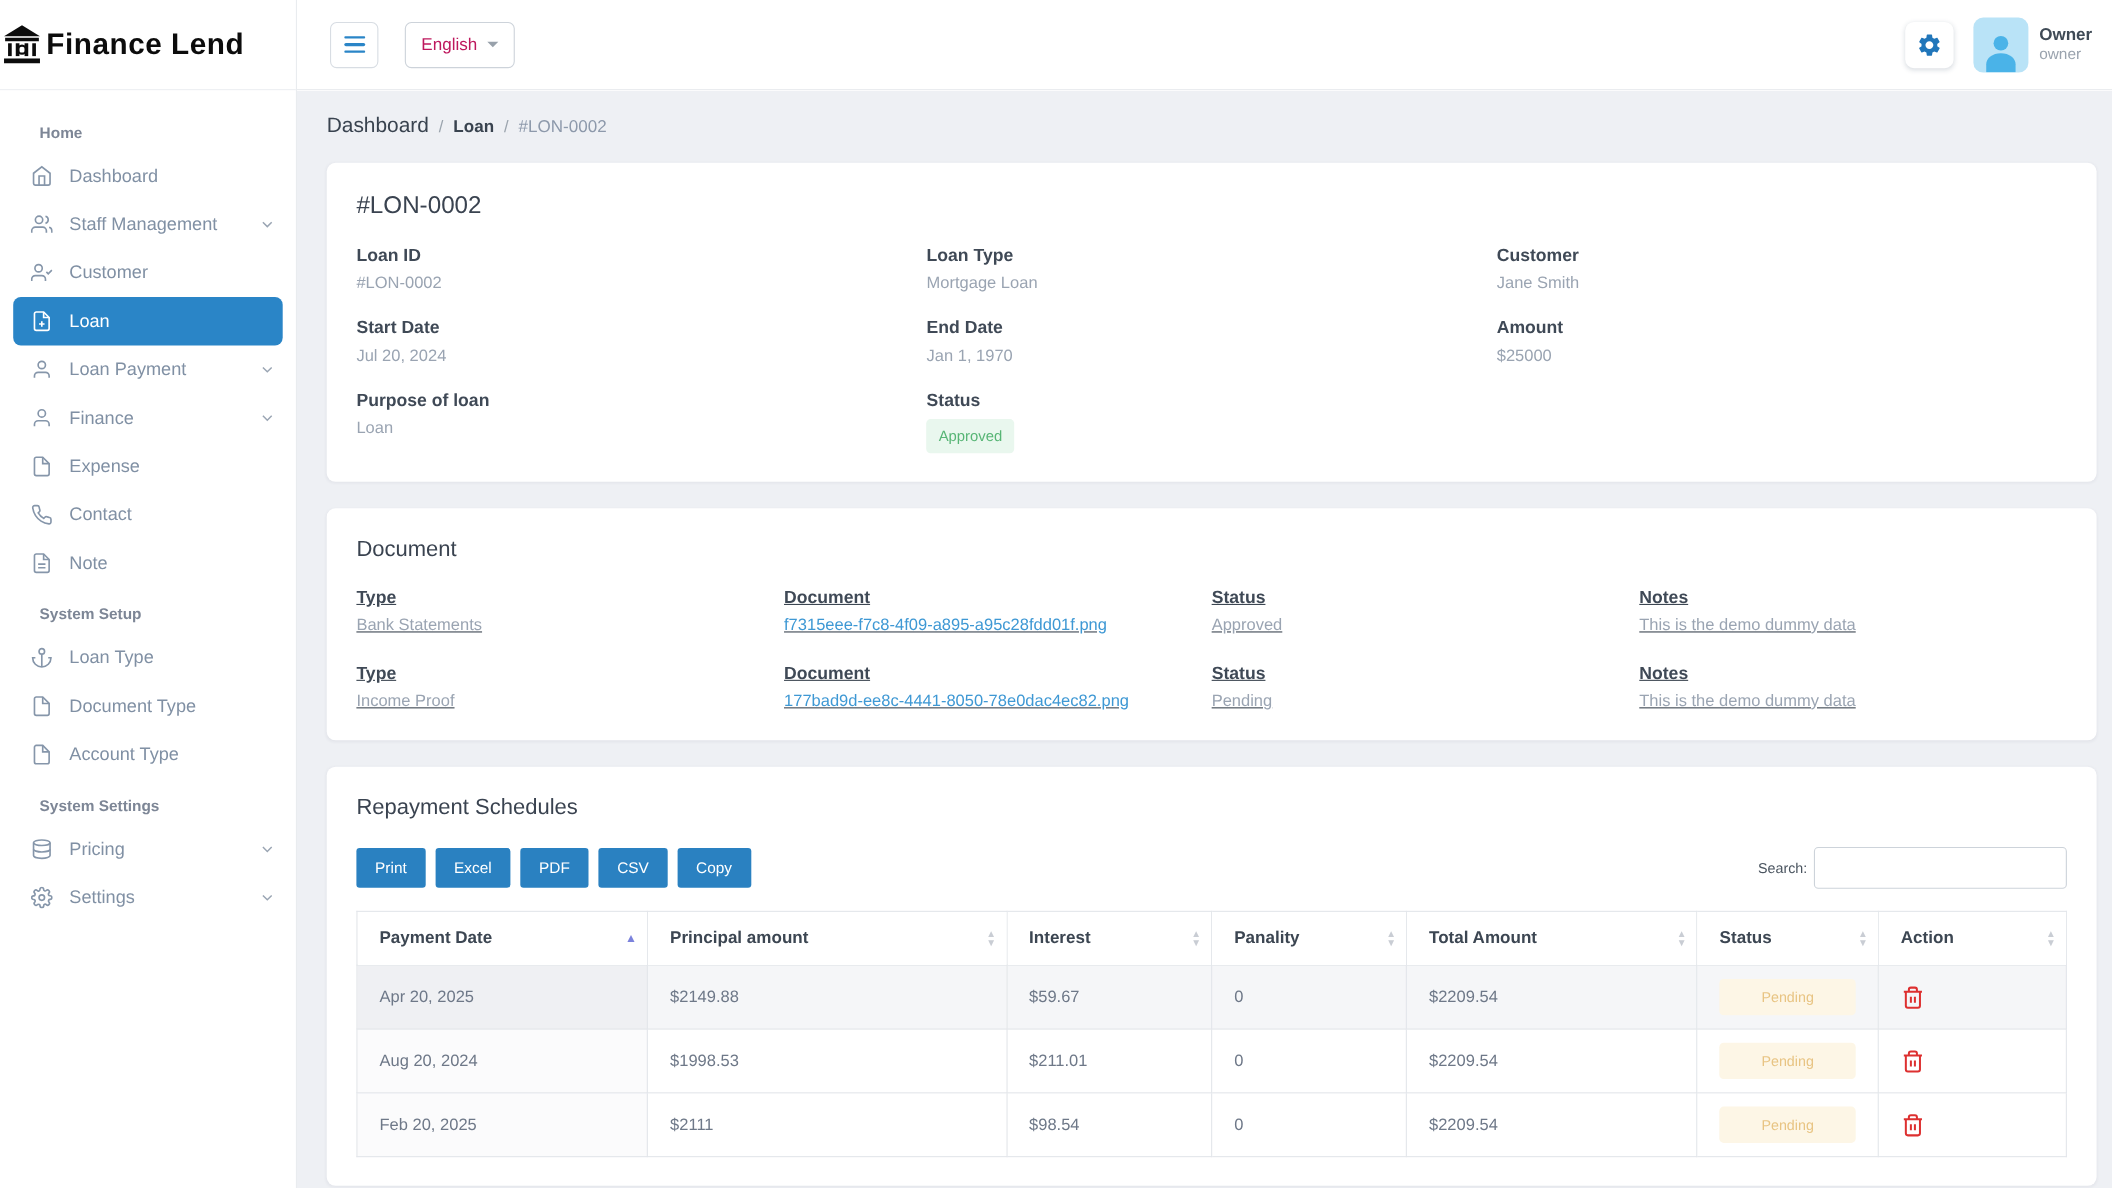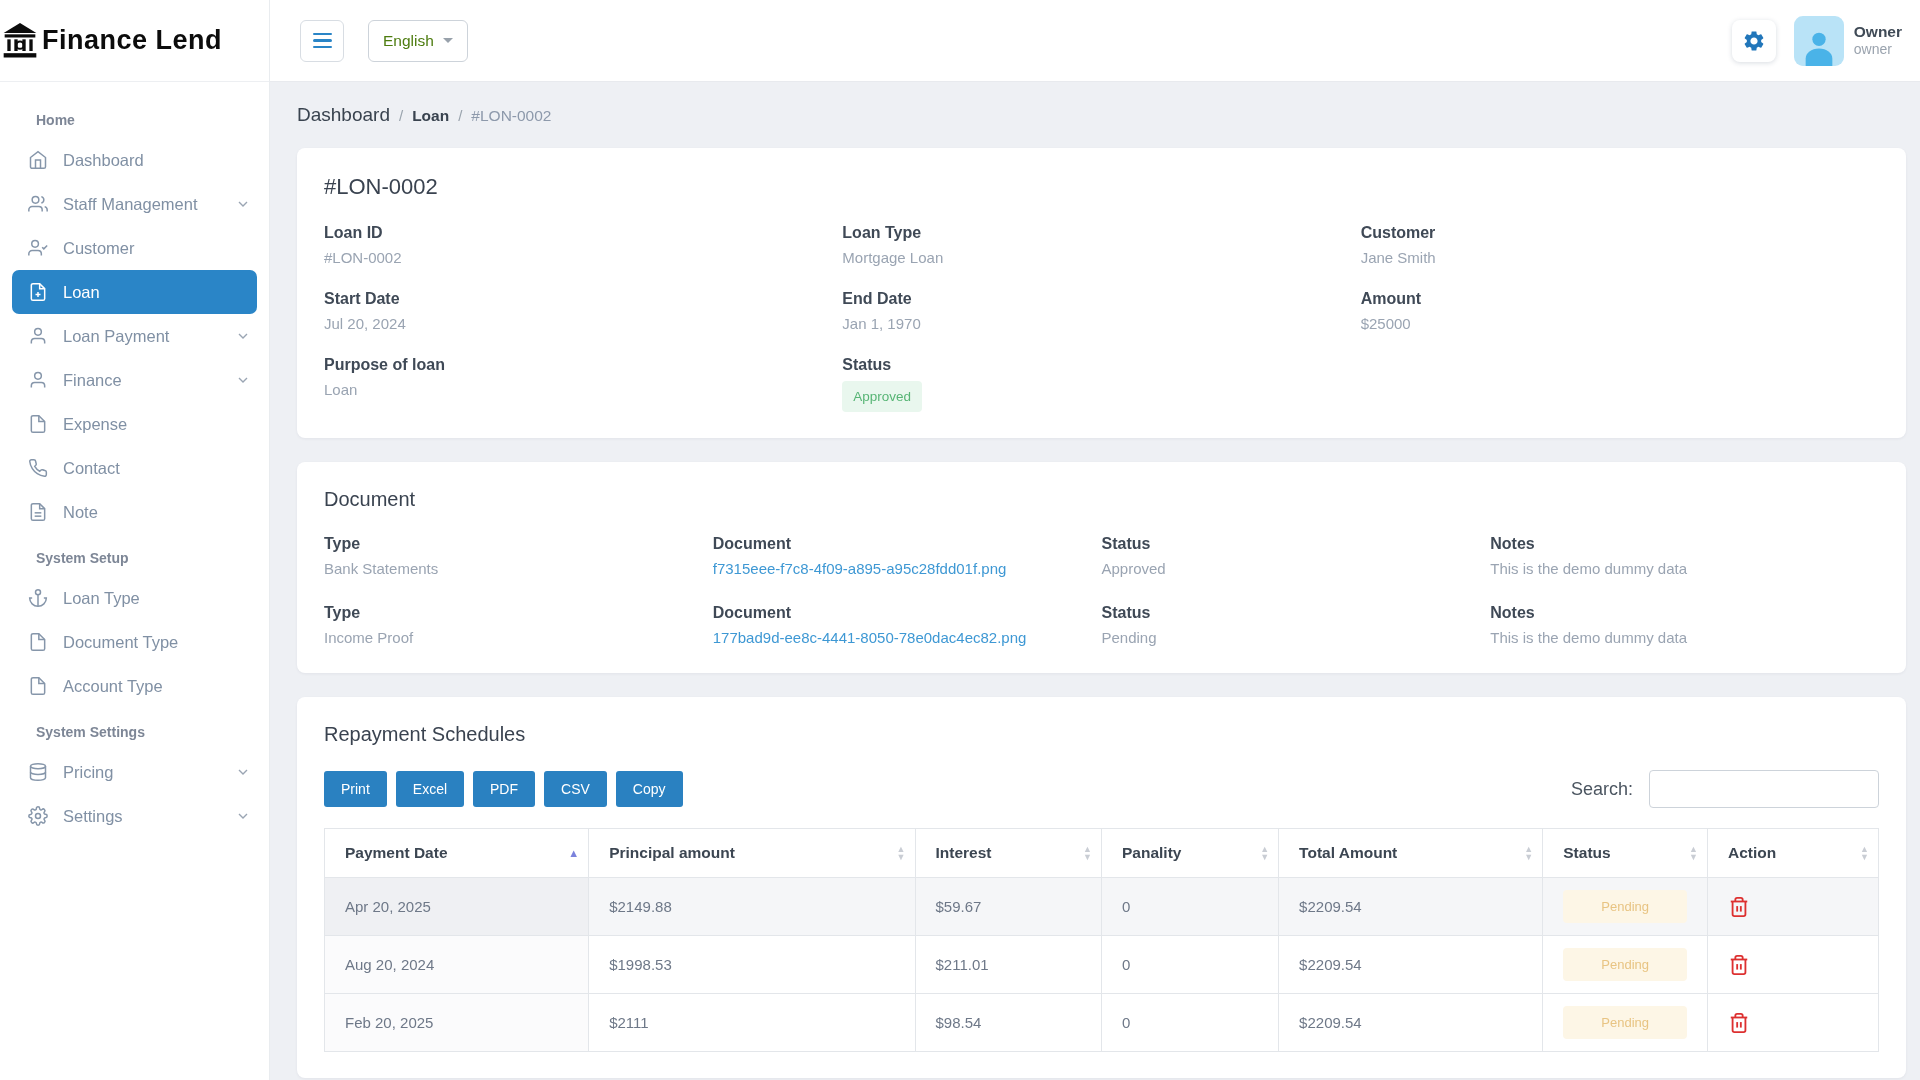--- a/index.html
+++ b/index.html
@@ -26,21 +26,21 @@
   .nav-item.active .nicon svg { stroke:#fff; }
 
   
   .topbar { position:fixed; left:270px; top:0; width:1650px; height:82px; background:#fff;
     border-bottom:1px solid #e8eaee; display:flex; align-items:center; padding:0 18px 0 30px; z-index:9; }
   .burger-btn { width:44px; height:42px; background:#fff; border:1px solid #d8dde3; border-radius:6px;
     display:flex; flex-direction:column; justify-content:center; align-items:center; gap:4px; cursor:pointer; }
   .burger-btn i { display:block; width:19px; height:2.6px; background:#2a85c7; border-radius:2px; }
   .lang-btn { margin-left:24px; height:42px; min-width:80px; background:#fff; border:1px solid #cdd3da;
     border-radius:6px; display:flex; align-items:center; gap:9px;
-    color:#4d7c0f; font-size:15.5px; padding:0 14px; cursor:pointer; }
+    color:#be185d; font-size:15.5px; padding:0 14px; cursor:pointer; }
   .caret-down { width:0; height:0; border-left:5px solid transparent; border-right:5px solid transparent;
     border-top:5px solid #98a1ab; }
   .topbar-right { margin-left:auto; display:flex; align-items:center; }
   .gear-btn { width:44px; height:42px; background:#fff; border:none; border-radius:8px;
     box-shadow:0 1px 5px rgba(40,60,90,.18); display:flex; align-items:center; justify-content:center; cursor:pointer; }
   .gear-btn svg { width:24px; height:24px; fill:#2176ba; }
   .avatar { width:50px; height:50px; border-radius:9px; background:#b9e3f7; margin-left:18px;
     display:flex; align-items:flex-end; justify-content:center; overflow:hidden; cursor:pointer; }
   .avatar svg { width:40px; height:40px; fill:#4ab3e8; }
   .user-block { margin-left:10px; line-height:1.25; }
@@ -54,33 +54,33 @@
   .bc-sep { margin:0 9px; color:#9aa3ad; font-size:15px; }
   .bc-link { font-size:15.5px; font-weight:600; color:#39434f; cursor:pointer; }
   .bc-current { font-size:15.5px; color:#8d99ab; }
 
   .card { background:#fff; border-radius:8px; box-shadow:0 1px 3px rgba(30,40,60,.06);
     padding:26px 27px; margin-bottom:24px; }
   .card-title-lg { font-size:22px; font-weight:500; color:#3a4350; margin-bottom:24px; }
   .card-title { font-size:20px; font-weight:500; color:#3a4350; margin-bottom:24px; }
 
   .fields-grid { display:grid; grid-template-columns:1fr 1fr 1fr; row-gap:24px; }
-  .doc-grid { display:grid; grid-template-columns:1fr 1fr 1fr 1fr; row-gap:26px; }
+  .doc-grid { display:grid; grid-template-columns:1fr 1fr 1fr 1fr; row-gap:26px;text-decoration:underline; }
   .field-label { font-size:16px; font-weight:600; color:#3f4956; margin-bottom:7px; }
   .field-value { font-size:15px; color:#9aa4b2; }
   .doc-link { font-size:15px; color:#3e98d4; text-decoration:none; cursor:pointer; }
   .badge-approved { display:inline-block; background:#e9f7ee; color:#57b575; font-size:13.5px;
     padding:8px 11px; border-radius:4px; }
 
   .rs-toolbar { display:flex; align-items:center; justify-content:space-between; margin:0 0 20px 0; }
   .export-btns { display:flex; gap:9px; }
   .export-btn { background:#2a81c1; color:#fff; border:none; border-radius:3px; font-size:14px;
     padding:10px 17px; cursor:pointer; font-family:inherit; }
   .search-wrap { display:flex; align-items:center; }
-  .search-label { font-size:18px; color:#4b5560; margin-right:16px; }
+  .search-label { font-size:13px; color:#4b5560; margin-right:6px; }
   .search-input { width:230px; height:38px; border:1px solid #cdd3da; border-radius:4px;
     background:#fff; padding:0 10px; font-size:15px; font-family:inherit; color:#3c4652; }
 
   table.rs-table { width:100%; border-collapse:collapse; }
   .rs-table th, .rs-table td { border:1px solid #e3e6ea; text-align:left; }
   .rs-table th { font-size:15.5px; font-weight:700; color:#3c4652; padding:15px 26px 15px 20px;
     position:relative; background:#fff; cursor:pointer; }
   .rs-table td { font-size:15px; color:#6e7888; padding:12px 20px; height:45px; }
   .sort-icons { position:absolute; right:9px; top:50%; transform:translateY(-50%);
     display:flex; flex-direction:column; line-height:8px; font-size:9px; color:#c9cdd4; }

